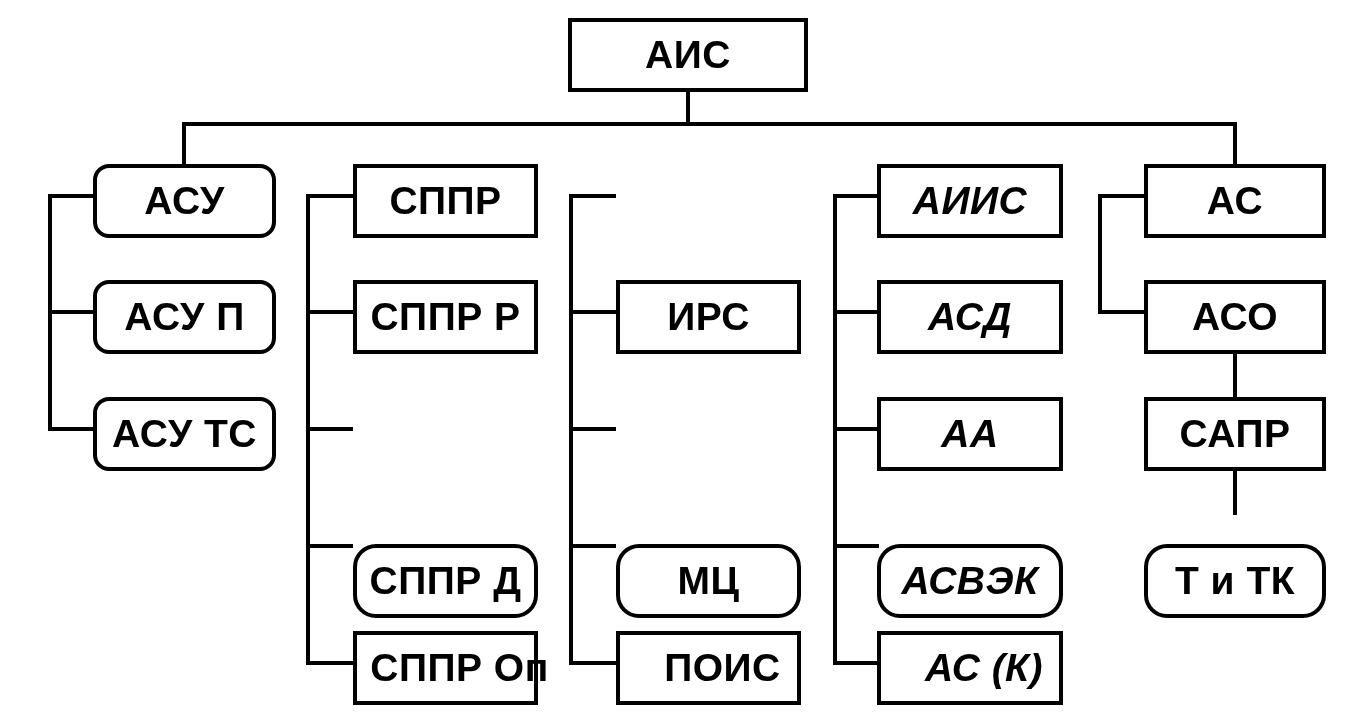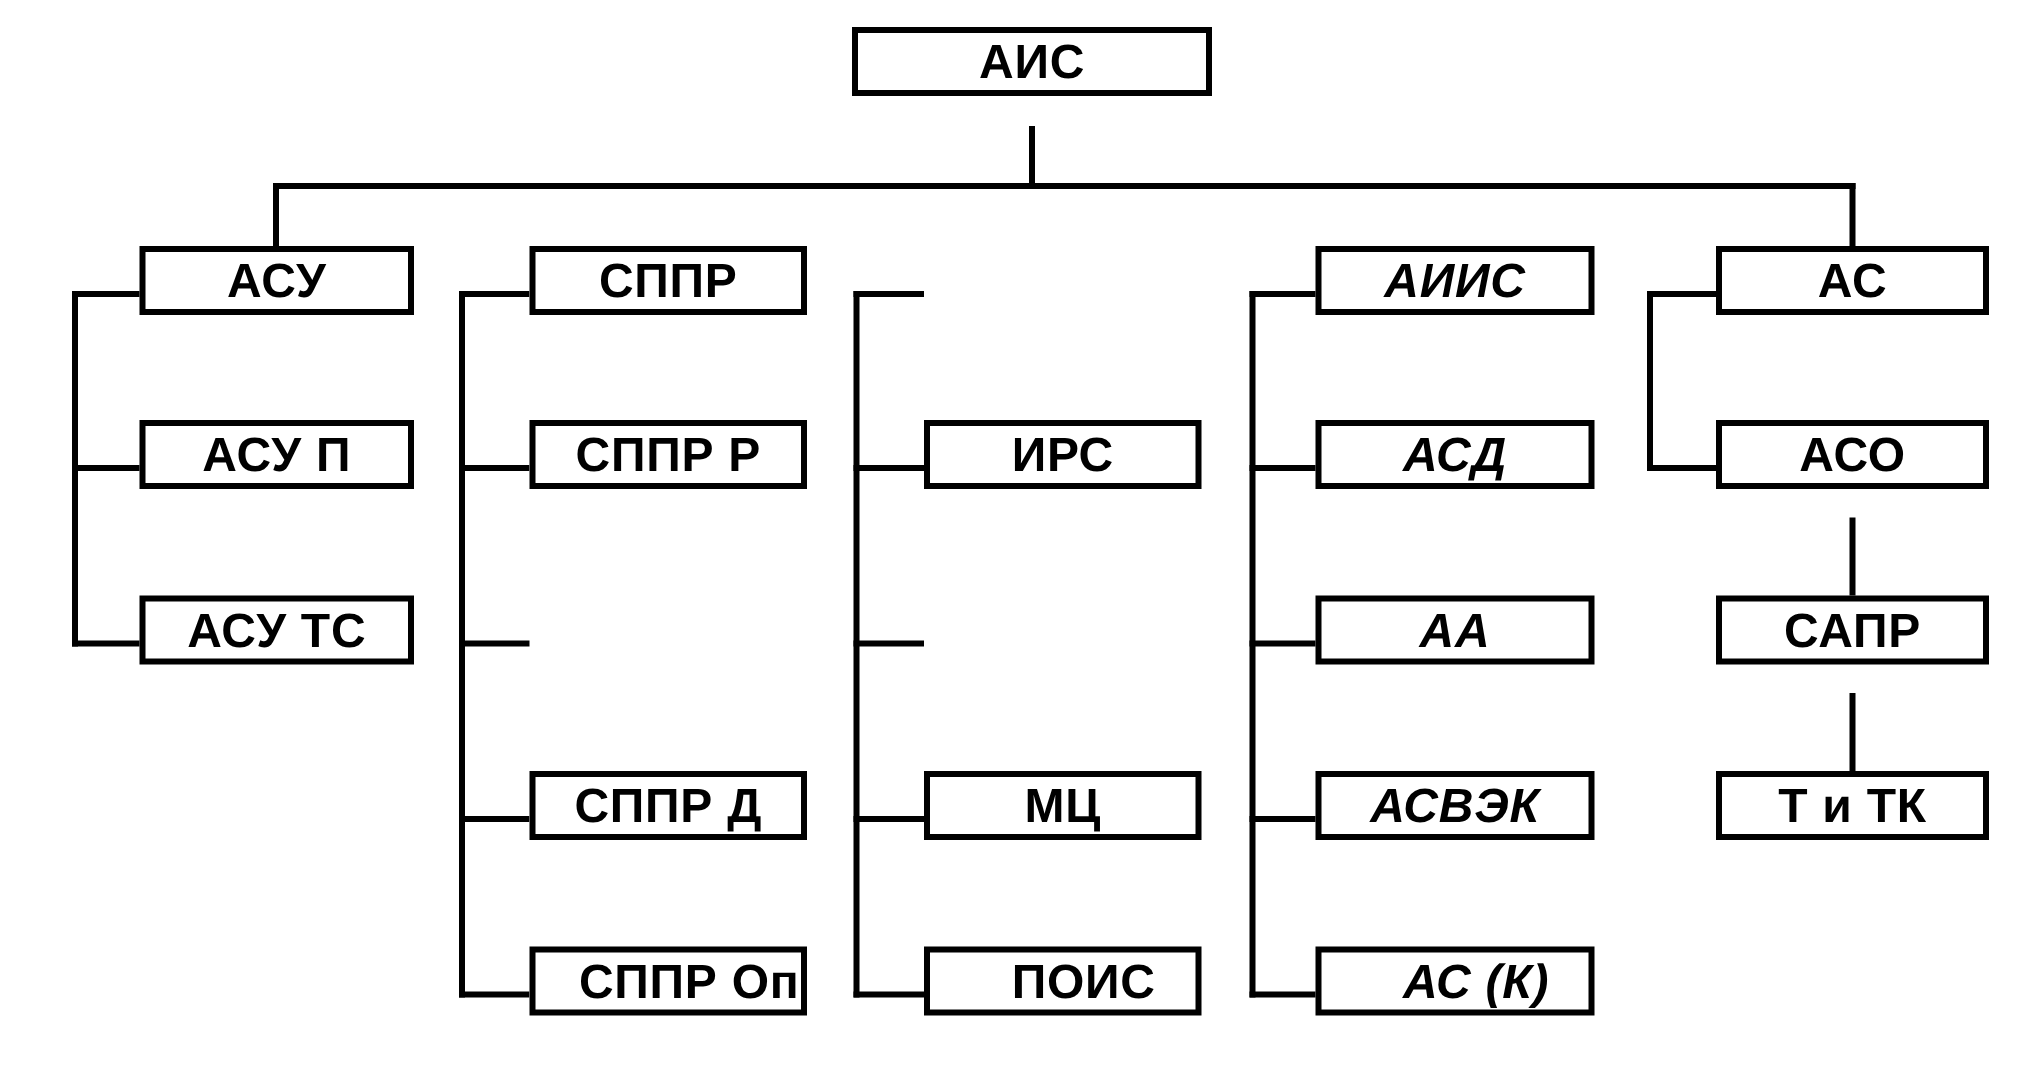--- a/index.html
+++ b/index.html
@@ -1,32 +1,32 @@
 <!DOCTYPE html>
 <html><head>
 <meta charset="utf-8">
 <style>
   html,body{margin:0;padding:0;background:#ffffff;}
   .canvas{
     position:relative;width:1349px;height:726px;background:#ffffff;
     font-family:"Liberation Sans",sans-serif;overflow:hidden;
   }
   .node{
-    position:absolute;box-sizing:border-box;height:46px;
+    position:absolute;box-sizing:border-box;height:74px;
     border:4px solid #000;background:#fff;color:#000;
     display:flex;align-items:center;justify-content:center;
-    font-weight:bold;font-size:32px;letter-spacing:.5px;white-space:nowrap;
+    font-weight:bold;font-size:39px;letter-spacing:.5px;white-space:nowrap;
   }
   .root{left:568px;top:18px;width:240px;}
-  .c1{left:93px;width:183px;}
+  .c1{left:93px;width:183px;border-radius:16px;}
   .c2{left:353px;width:185px;}
   .c3{left:616px;width:185px;}
   .c4{left:877px;width:186px;font-style:italic;}
   .c5{left:1144px;width:182px;}
-  .r1{top:164px;} .r2{top:280px;} .r3{top:397px;} .r4{top:514px;} .r5{top:631px;padding-left:28px;}
+  .r1{top:164px;} .r2{top:280px;} .r3{top:397px;} .r4{top:544px;border-radius:23px;} .r5{top:631px;padding-left:28px;}
   .line{position:absolute;background:#000;}
 </style>
 </head>
 <body>
 
 <div class="canvas">
 
   <div class="line" style="left:686px;top:84px;width:4px;height:42px;"></div>
   <div class="line" style="left:182px;top:122px;width:1055px;height:4px;"></div>
   <div class="line" style="left:182px;top:122px;width:4px;height:42px;"></div>

